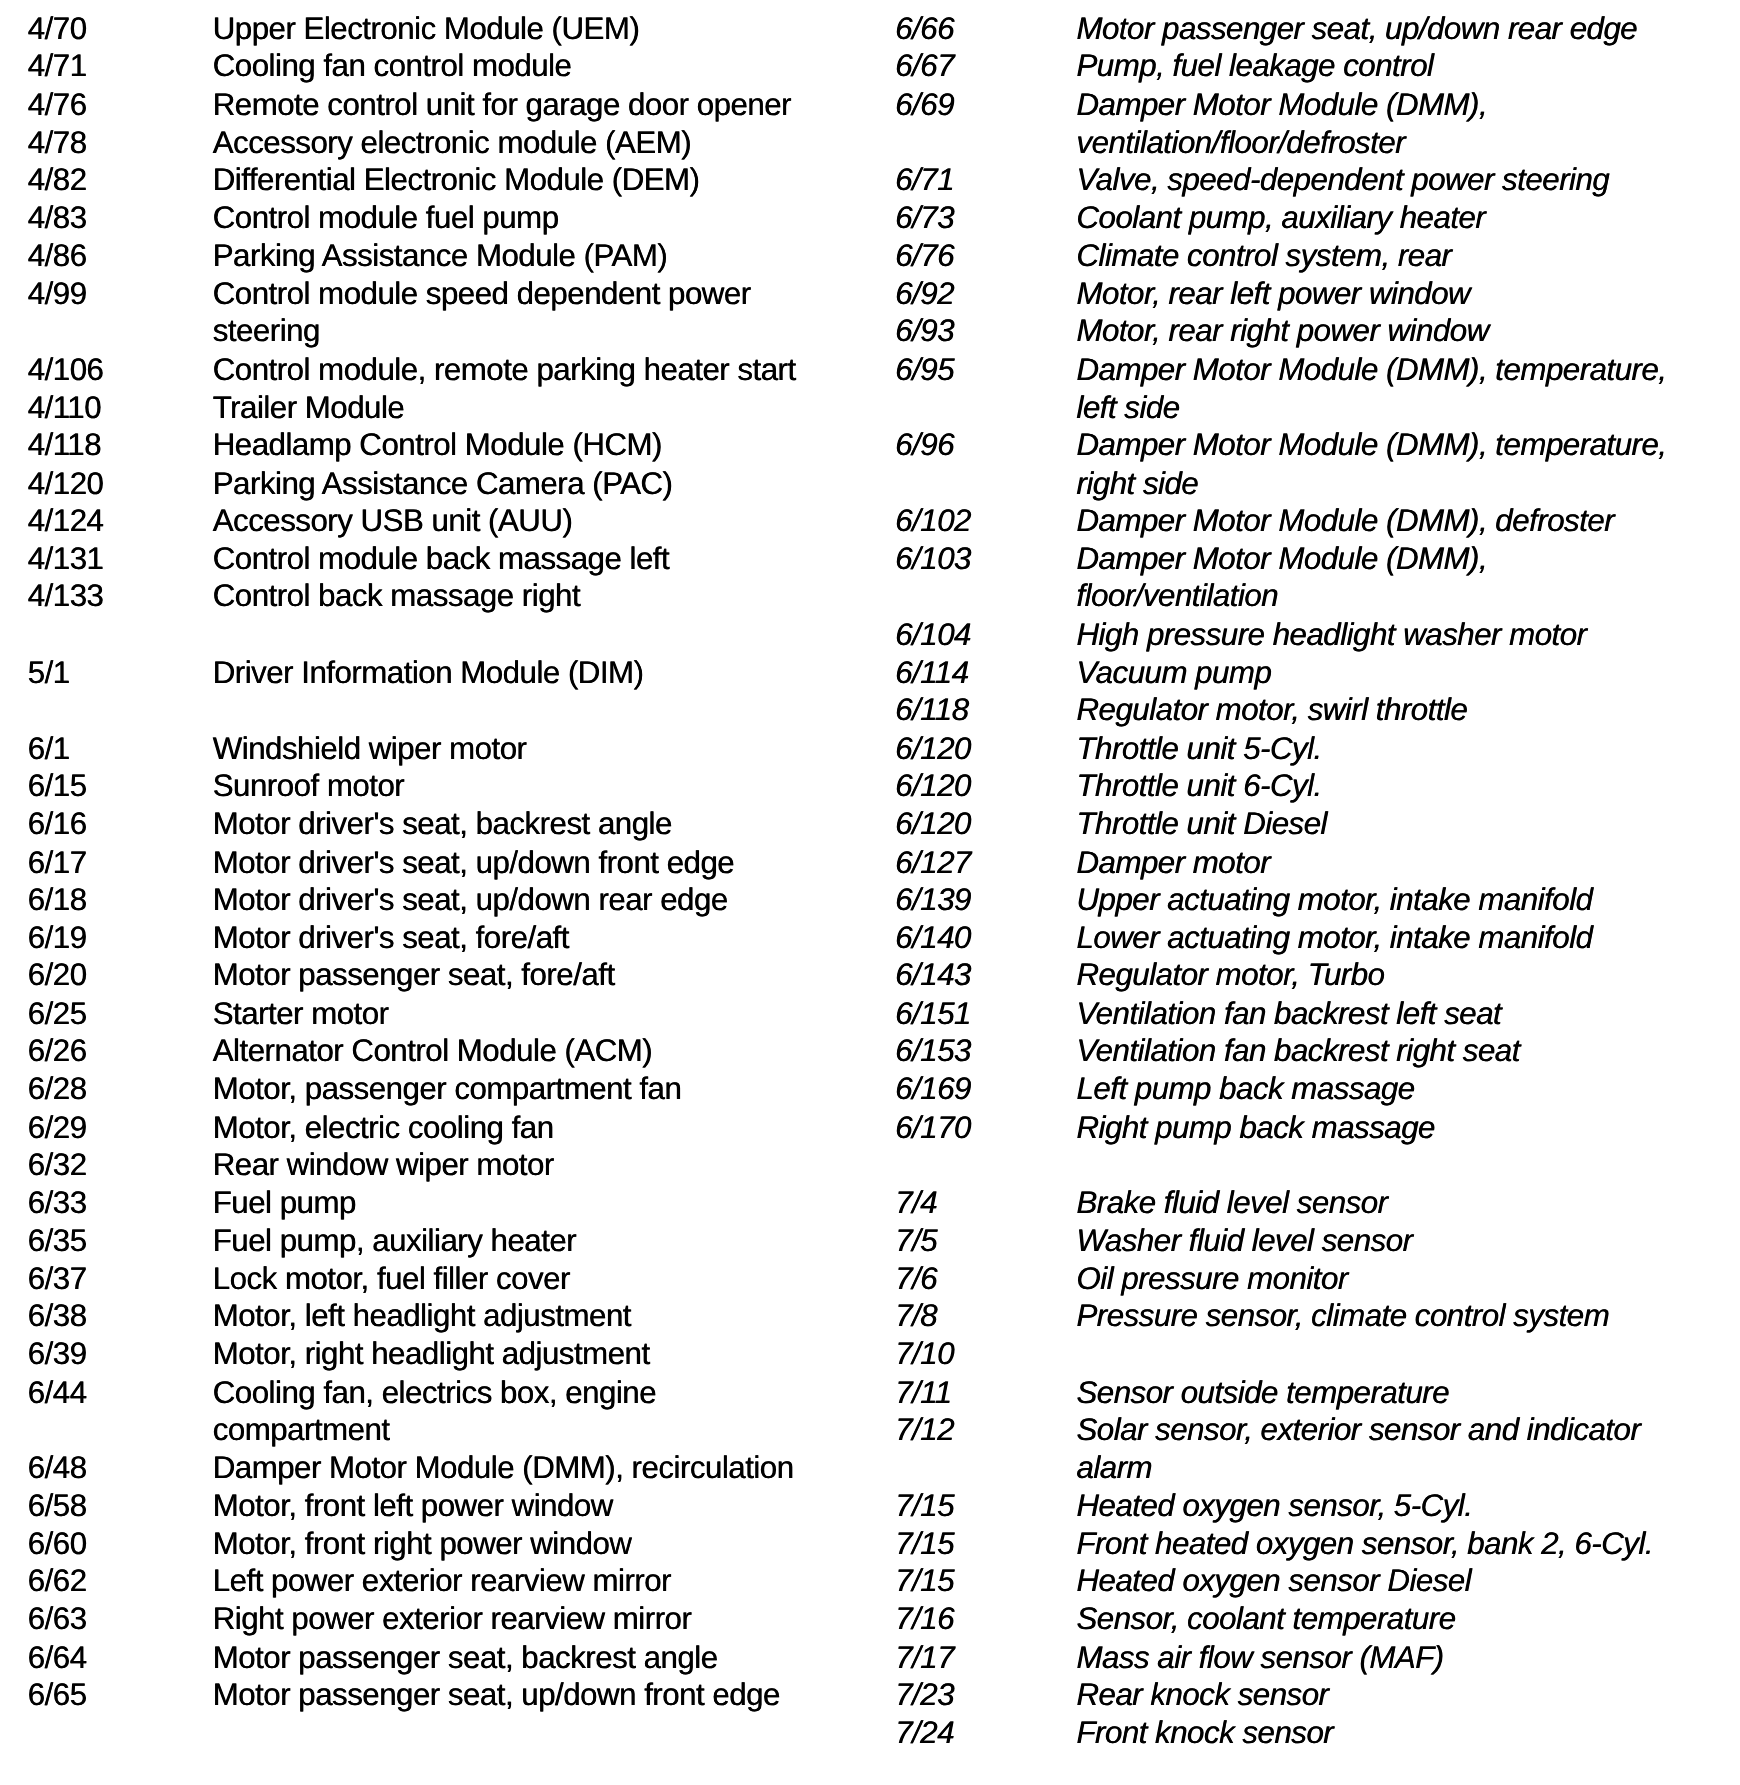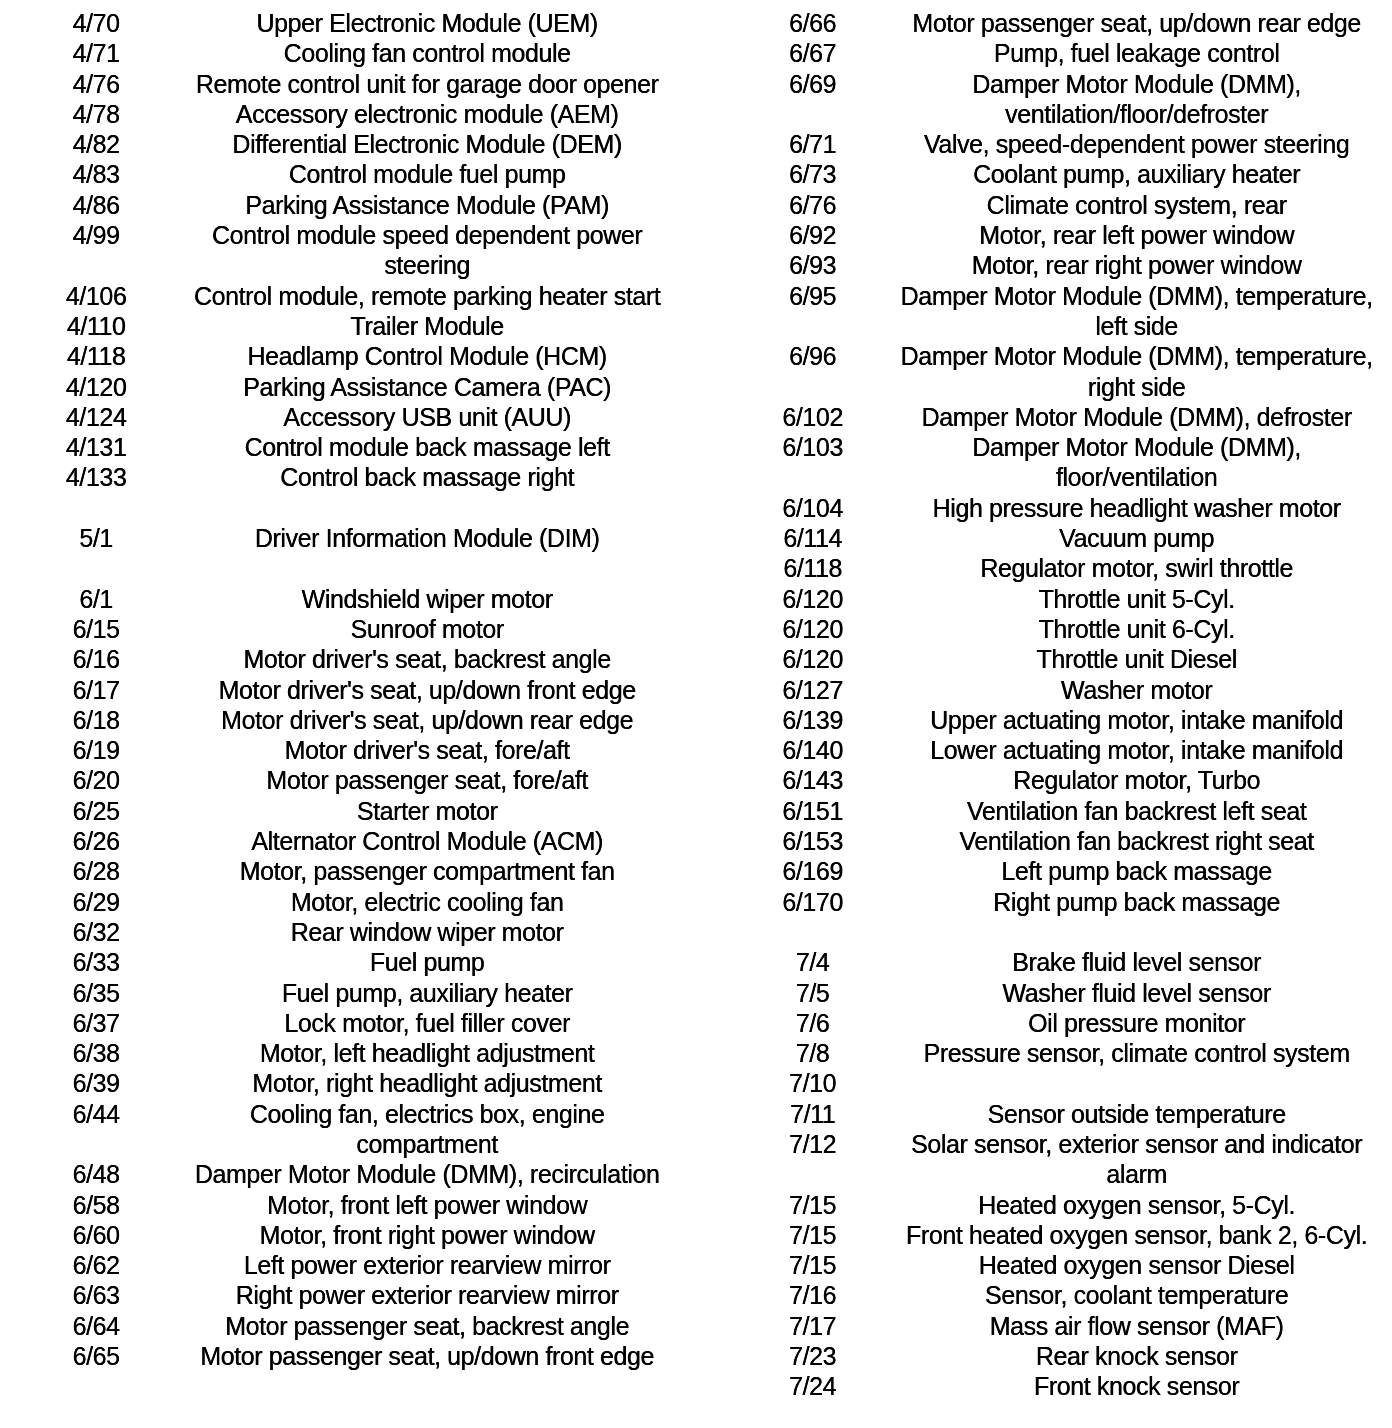--- a/index.html
+++ b/index.html
@@ -11,28 +11,27 @@
     height: 1428px;
     background: #ffffff;
     overflow: hidden;
     position: relative;
     font-family: "Liberation Sans", "DejaVu Sans", sans-serif;
     color: #000000;
   }
   .page {
     position: absolute;
     inset: 0;
-    text-align: center;
   }
   .col {
     position: absolute;
     top: 8px;
   }
   #col-left  { left: 22px;  width: 662px; }
-  #col-right { left: 740px; width: 648px; }
+  #col-right { left: 716px; width: 648px; font-style: italic; }
   .row {
     display: flex;
     align-items: flex-start;
     min-height: 30.3px;
     font-size: 25px;
     line-height: 30.3px;
     letter-spacing: -0.4px;
     white-space: nowrap;
   }
   #col-left  .code { flex: 0 0 148px; }
@@ -406,21 +405,21 @@
       </div>
       <div class="row">
         <span class="code txt">6/120</span>
         <span class="desc txt">
           <div>Throttle unit Diesel</div>
         </span>
       </div>
       <div class="row">
         <span class="code txt">6/127</span>
         <span class="desc txt">
-          <div>Washer motor</div>
+          <div>Damper motor</div>
         </span>
       </div>
       <div class="row">
         <span class="code txt">6/139</span>
         <span class="desc txt">
           <div>Upper actuating motor, intake manifold</div>
         </span>
       </div>
       <div class="row">
         <span class="code txt">6/140</span>

